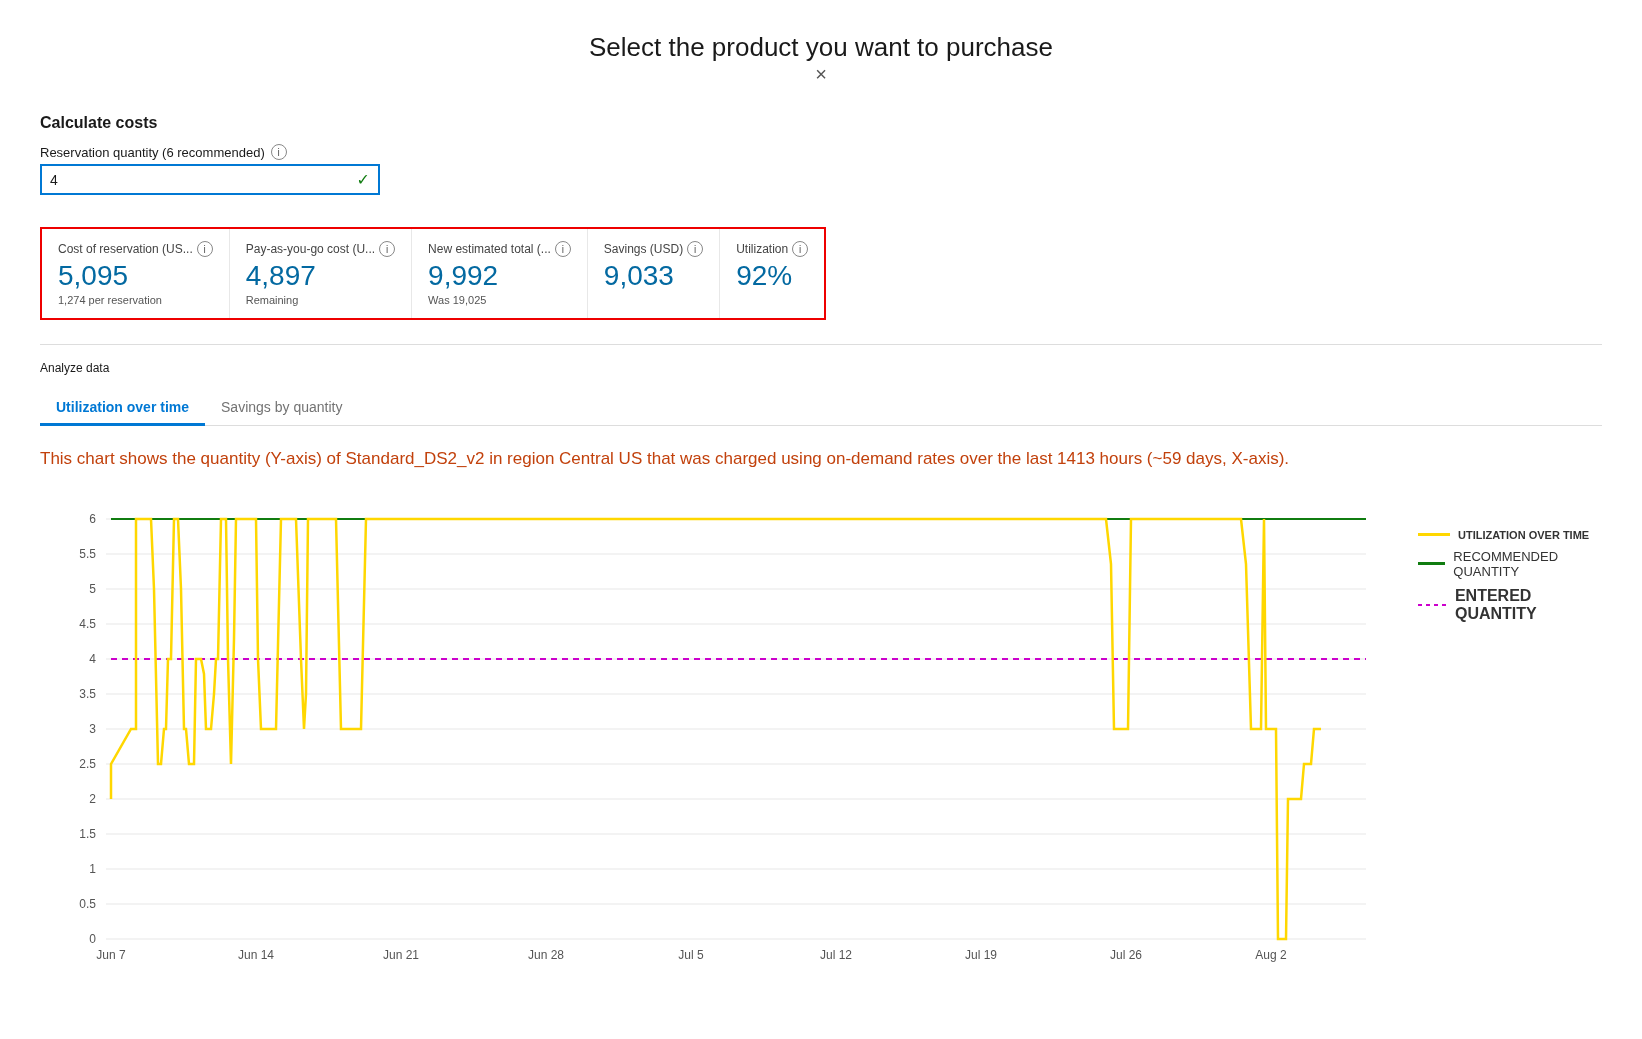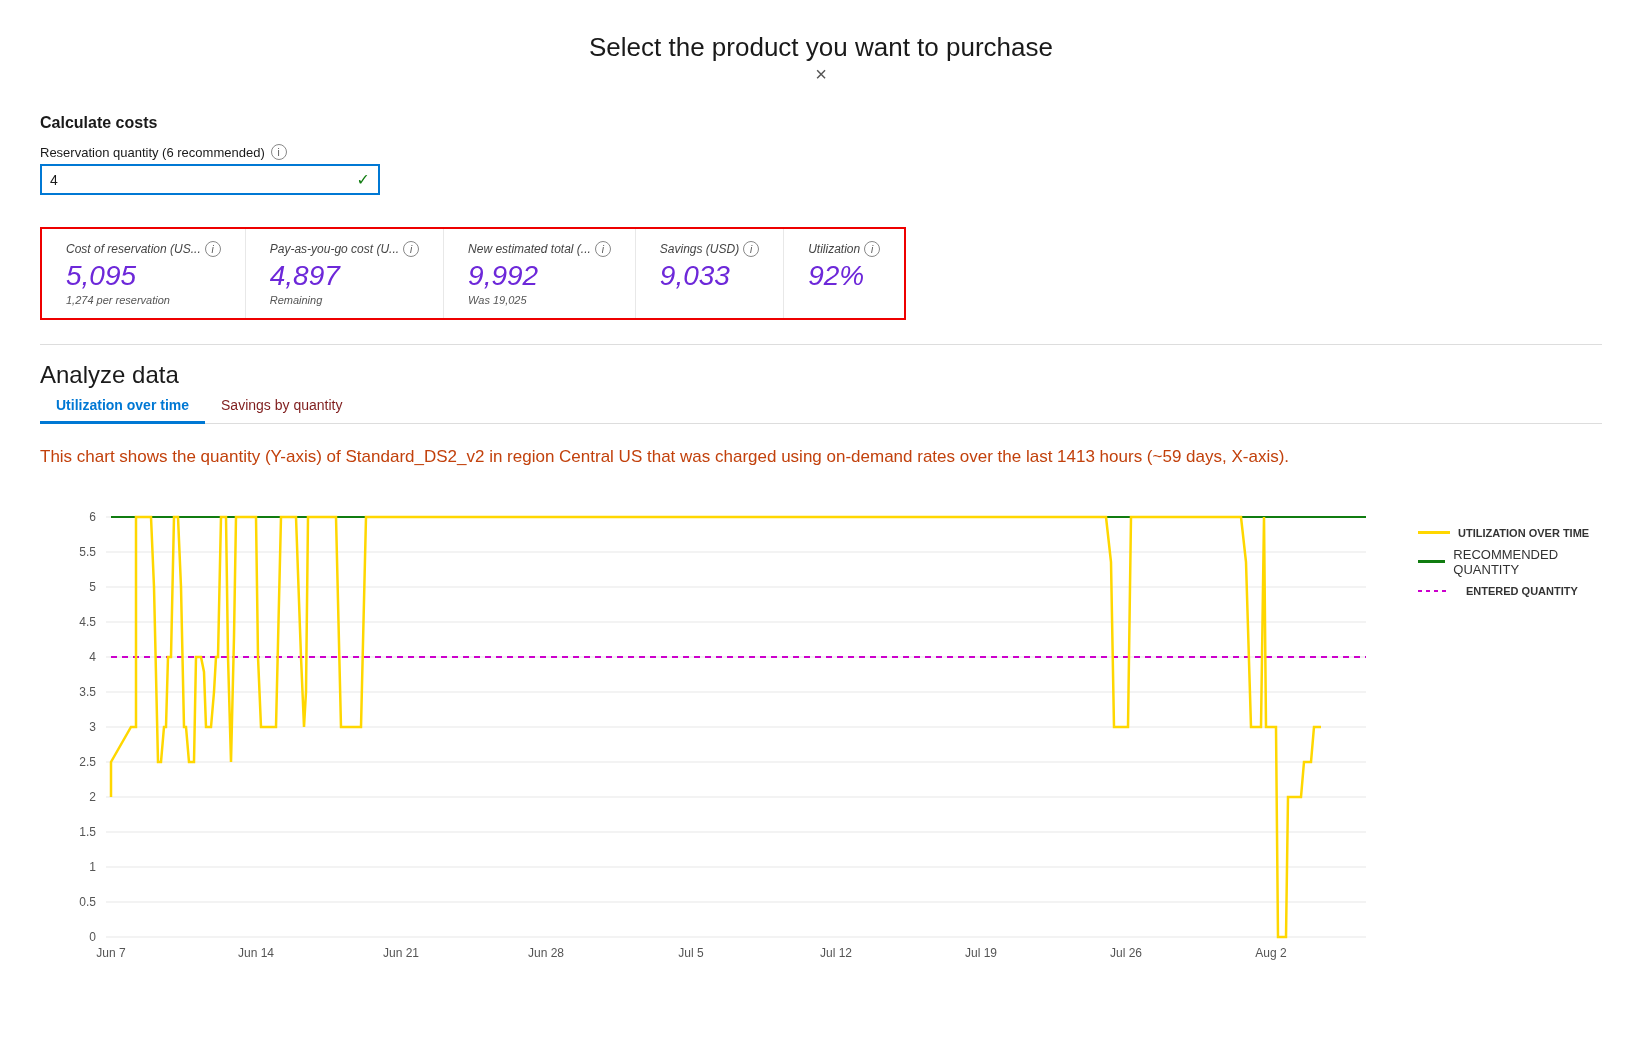--- a/index.html
+++ b/index.html
@@ -98,23 +98,22 @@
 
     .metrics-box {
       border: 2px solid #e00;
       display: flex;
       gap: 0;
       flex: 1;
     }
 
     .metric-item {
       flex: 1;
-      padding: 12px 24px;
+      padding: 12px 16px;
       border-right: 1px solid #e8e8e8;
-      font-style: italic;
     }
 
     .metric-item:last-child {
       border-right: none;
     }
 
     .metric-header {
       display: flex;
       align-items: center;
       gap: 4px;
@@ -122,53 +121,54 @@
       color: #444;
       margin-bottom: 4px;
       white-space: nowrap;
       overflow: hidden;
       text-overflow: ellipsis;
     }
 
     .metric-value {
       font-size: 28px;
       font-weight: 300;
-      color: #6d28d9;
+      color: #0369a1;
       line-height: 1.1;
     }
 
     .metric-sub {
       font-size: 11px;
       color: #555;
       margin-top: 2px;
     }
 
     .divider {
       border: none;
       border-top: 1px solid #ddd;
       margin: 16px 0;
     }
 
     .analyze-title {
-      font-size: 24px;
+      font-size: 12px;
       font-weight: 300;
+      margin-bottom: 16px;
     }
 
     .tabs {
       display: flex;
       gap: 0;
       border-bottom: 1px solid #ddd;
       margin-bottom: 16px;
     }
 
     .tab {
       padding: 8px 16px;
       font-size: 14px;
       cursor: pointer;
-      color: #7f1d1d;
+      color: #737373;
       border-bottom: 3px solid transparent;
       margin-bottom: -1px;
     }
 
     .tab.active {
       color: #0078d4;
       border-bottom: 3px solid #0078d4;
       font-weight: 600;
     }
 
@@ -557,17 +557,17 @@
     <div class="legend-item">
           <div class="legend-line" style="background: rgb(255, 215, 0);"></div>
           <span style="font-size: 11px; font-weight: 600;">UTILIZATION OVER TIME</span>
         </div>
         <div class="legend-item">
           <div class="legend-line" style="background: rgb(16, 124, 16);"></div>
           <span style="font-size: 13px; font-weight: 400;">RECOMMENDED QUANTITY</span>
         </div>
         <div class="legend-item">
           <div class="legend-line dashed"></div>
-          <span style="font-size: 11px; font-weight: 600; margin-left: 8px;">ENTERED QUANTITY</span>
+          <span style="font-size: 16px; font-weight: 600;">ENTERED QUANTITY</span>
         </div>
       </div>
   </div>
 </div>
 
 </body></html>

